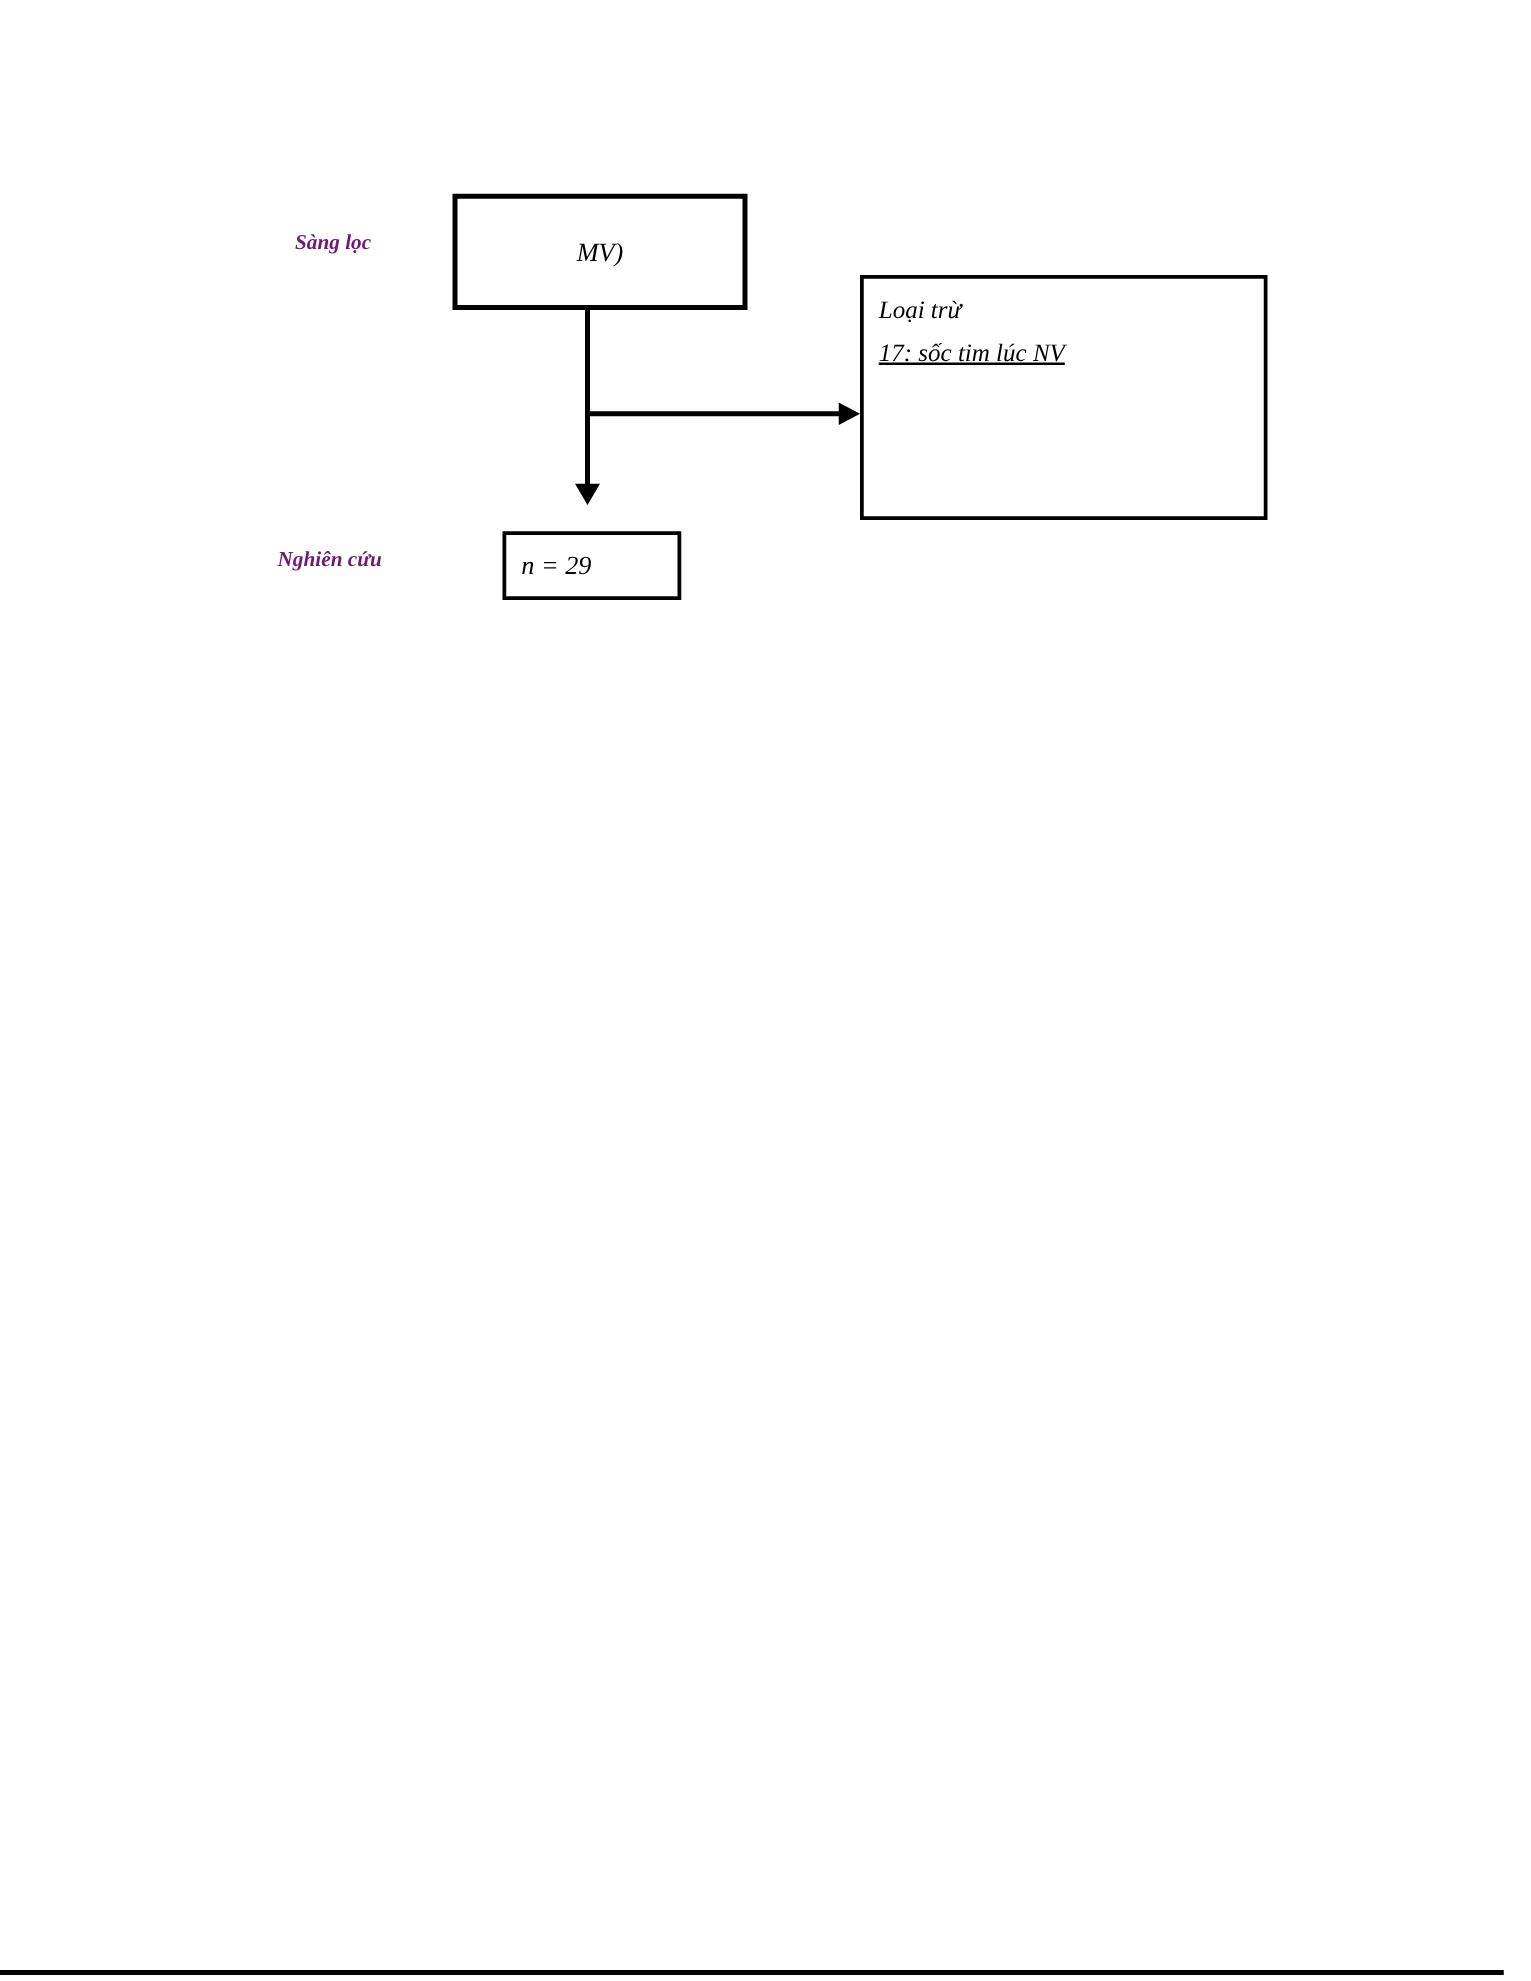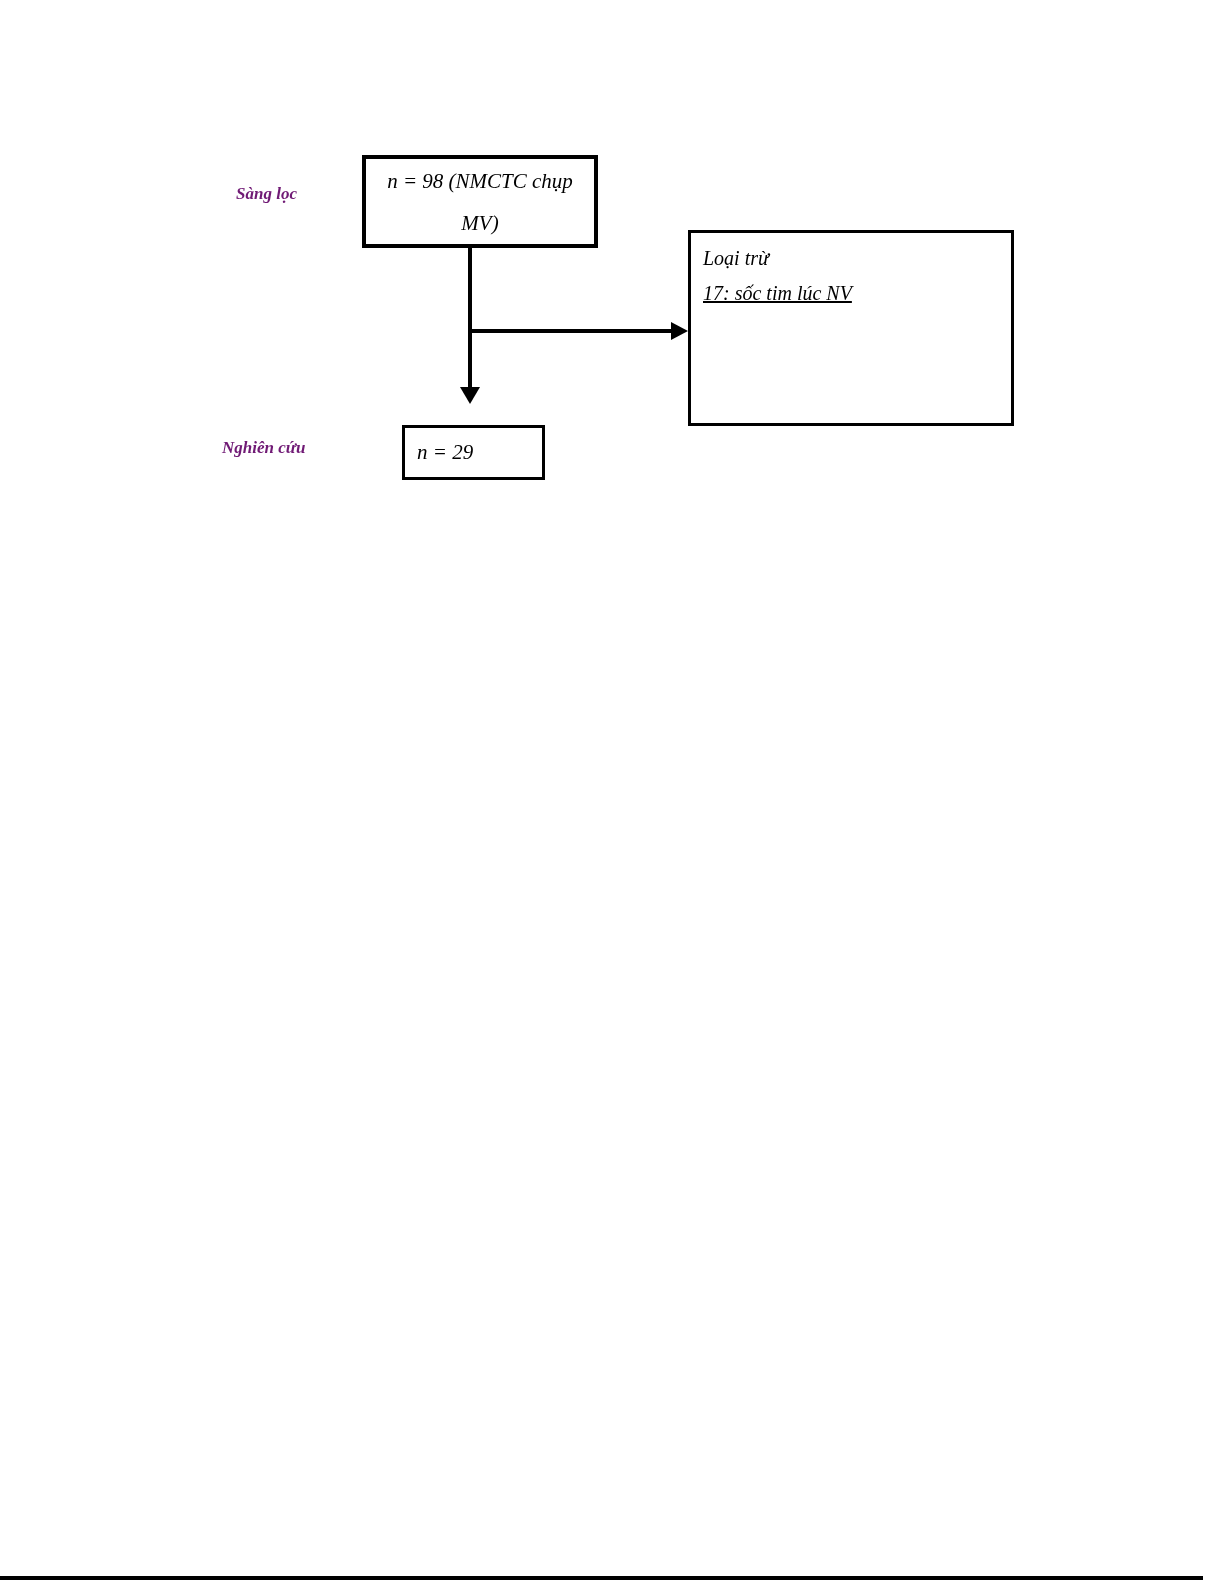--- a/index.html
+++ b/index.html
@@ -40,21 +40,21 @@
     display: flex;
     flex-direction: column;
     justify-content: center;
     align-items: center;
     text-align: center;
     font-size: 21px;
     line-height: 42px;
   }
   .exclusion-box {
     left: 688px;
-    top: 230px;
+    top: 220px;
     width: 326px;
     height: 196px;
     border: 3px solid #000000;
     padding: 11px 12px;
     font-size: 20px;
     line-height: 28px;
   }
   .exclusion-box p {
     margin: 0;
   }
@@ -116,21 +116,20 @@
   }
 </style>
 </head>
 <body>
 
 <div class="canvas">
 
   <div class="stage-label" style="left: 236px; top: 184px;">Sàng lọc</div>
 
   <div class="flow-box screening-box">
-    <div>n = 98 (NMCTC chụp</div>
     <div>MV)</div>
   </div>
 
   <div class="connector connector-vertical"></div>
 
   <div class="arrowhead arrowhead-down"></div>
 
   <div class="connector connector-horizontal"></div>
 
   <div class="arrowhead arrowhead-right"></div>

